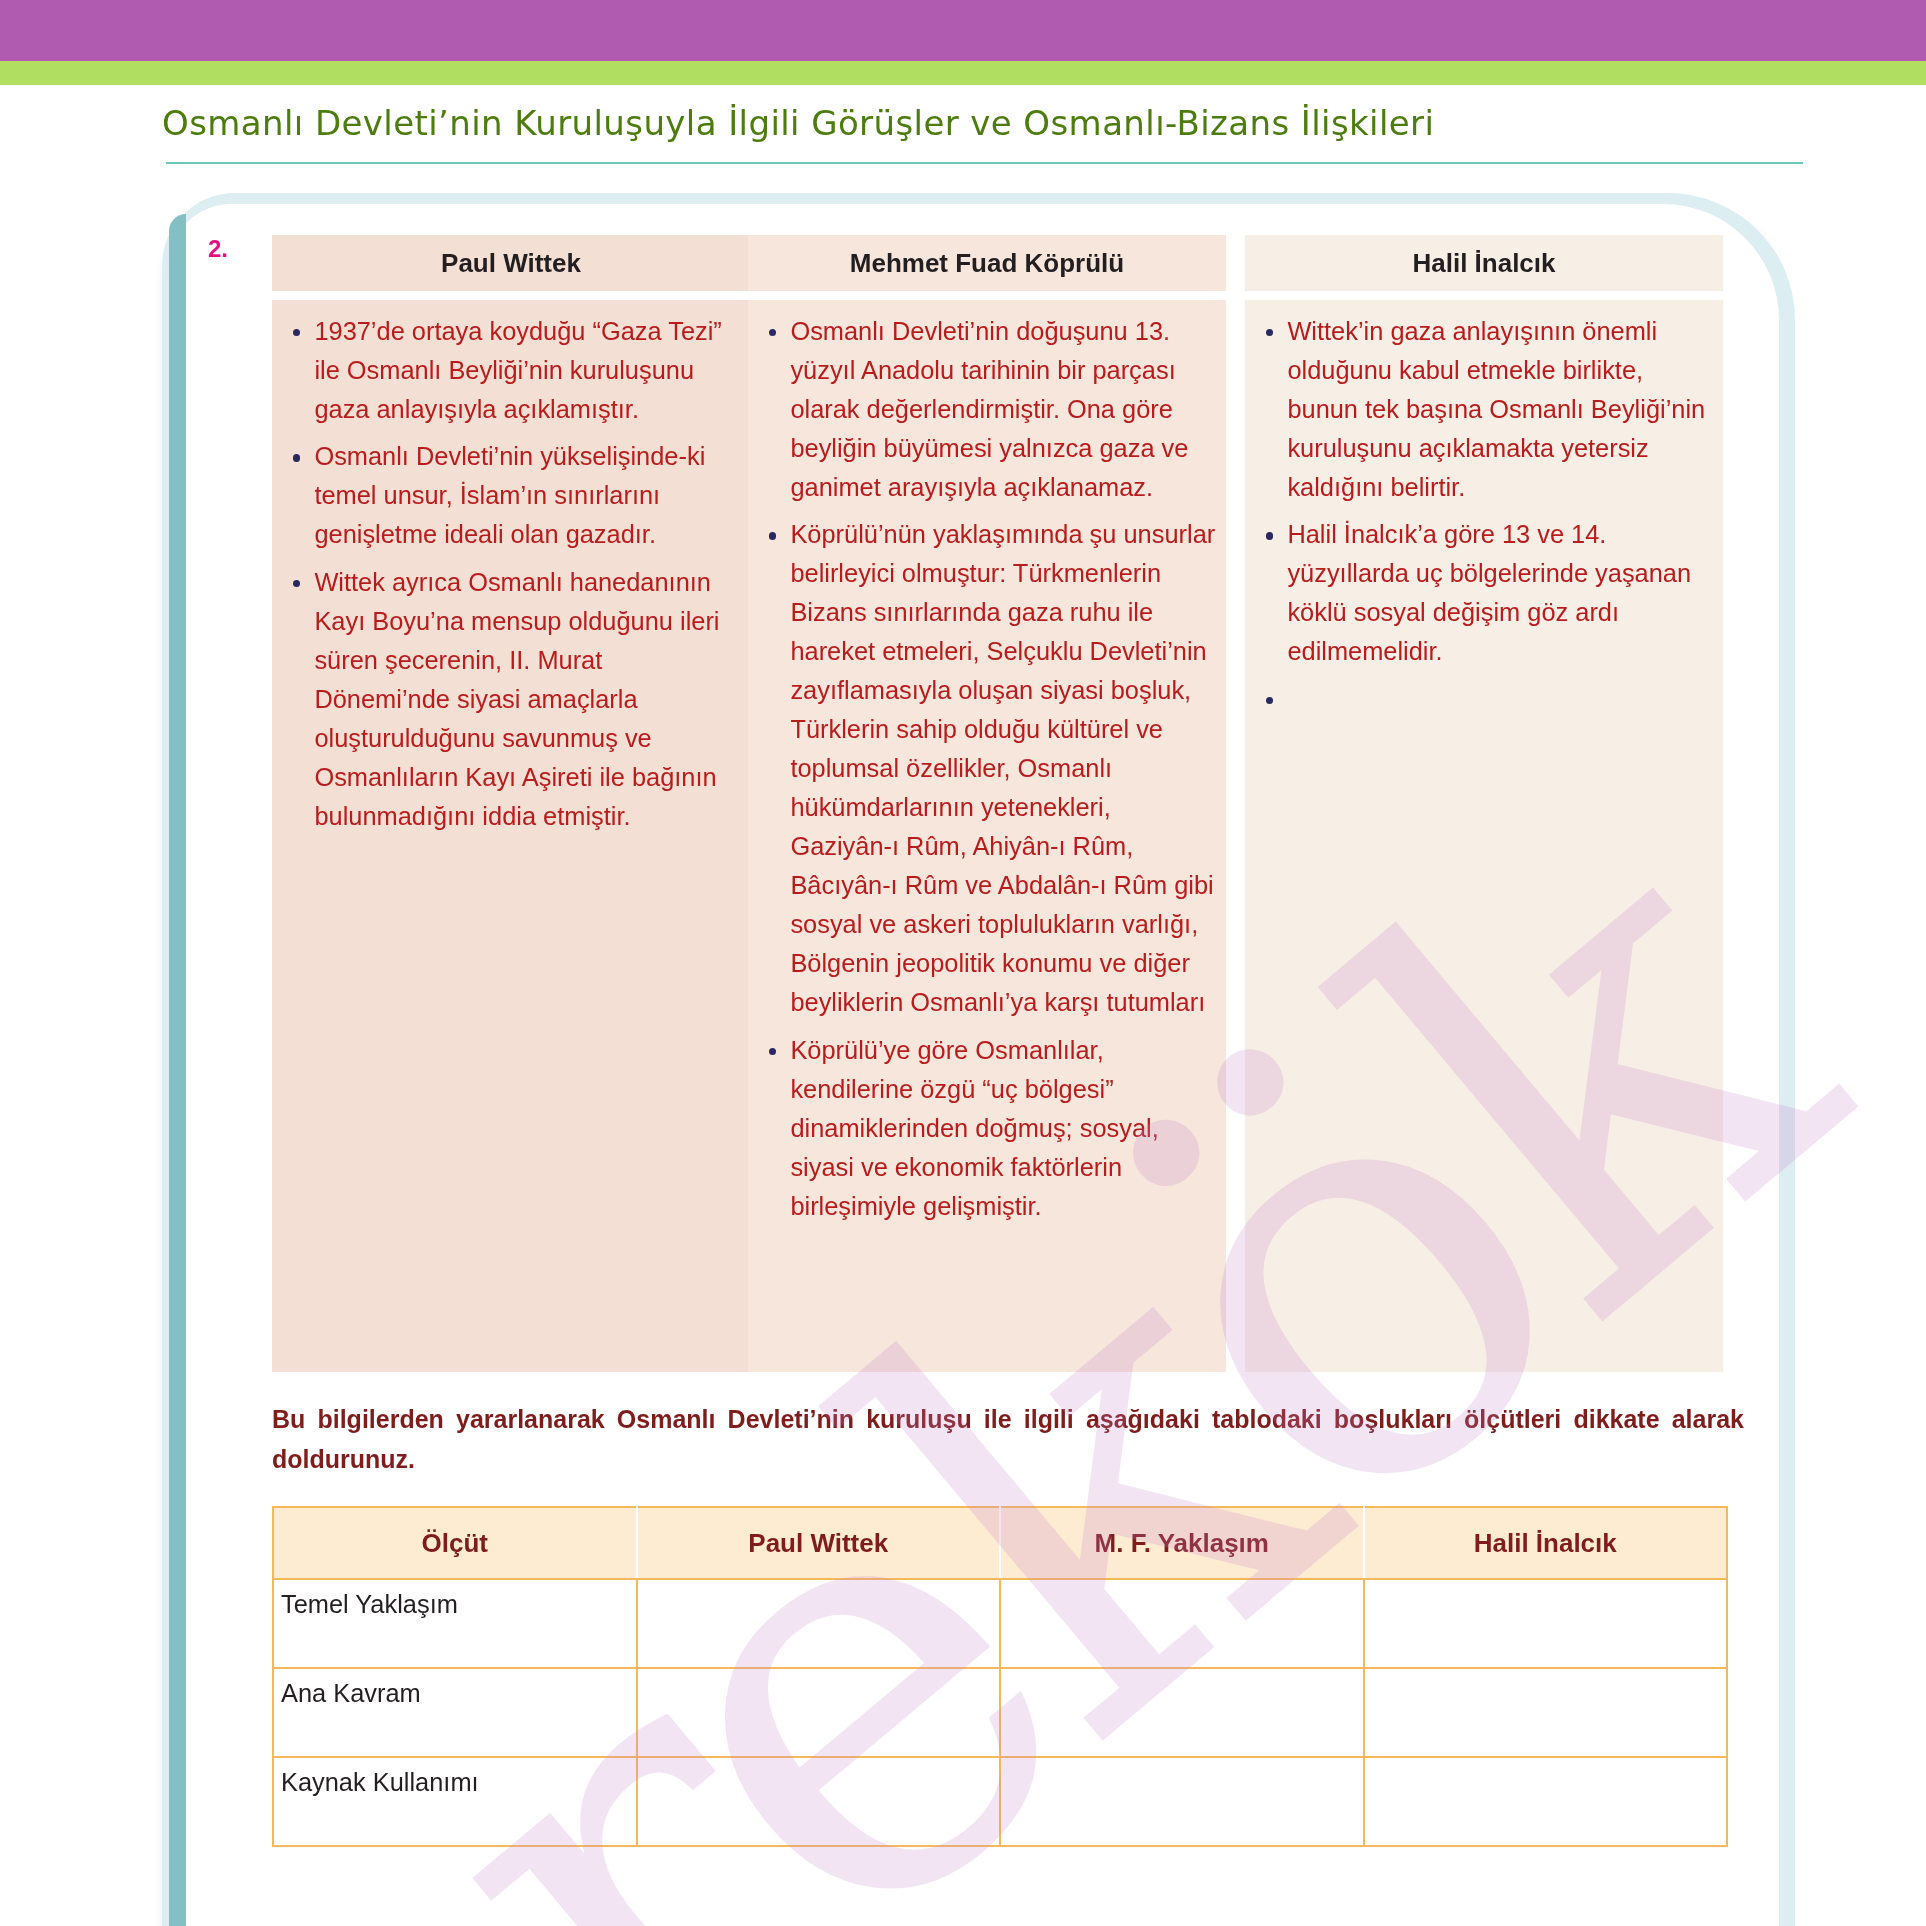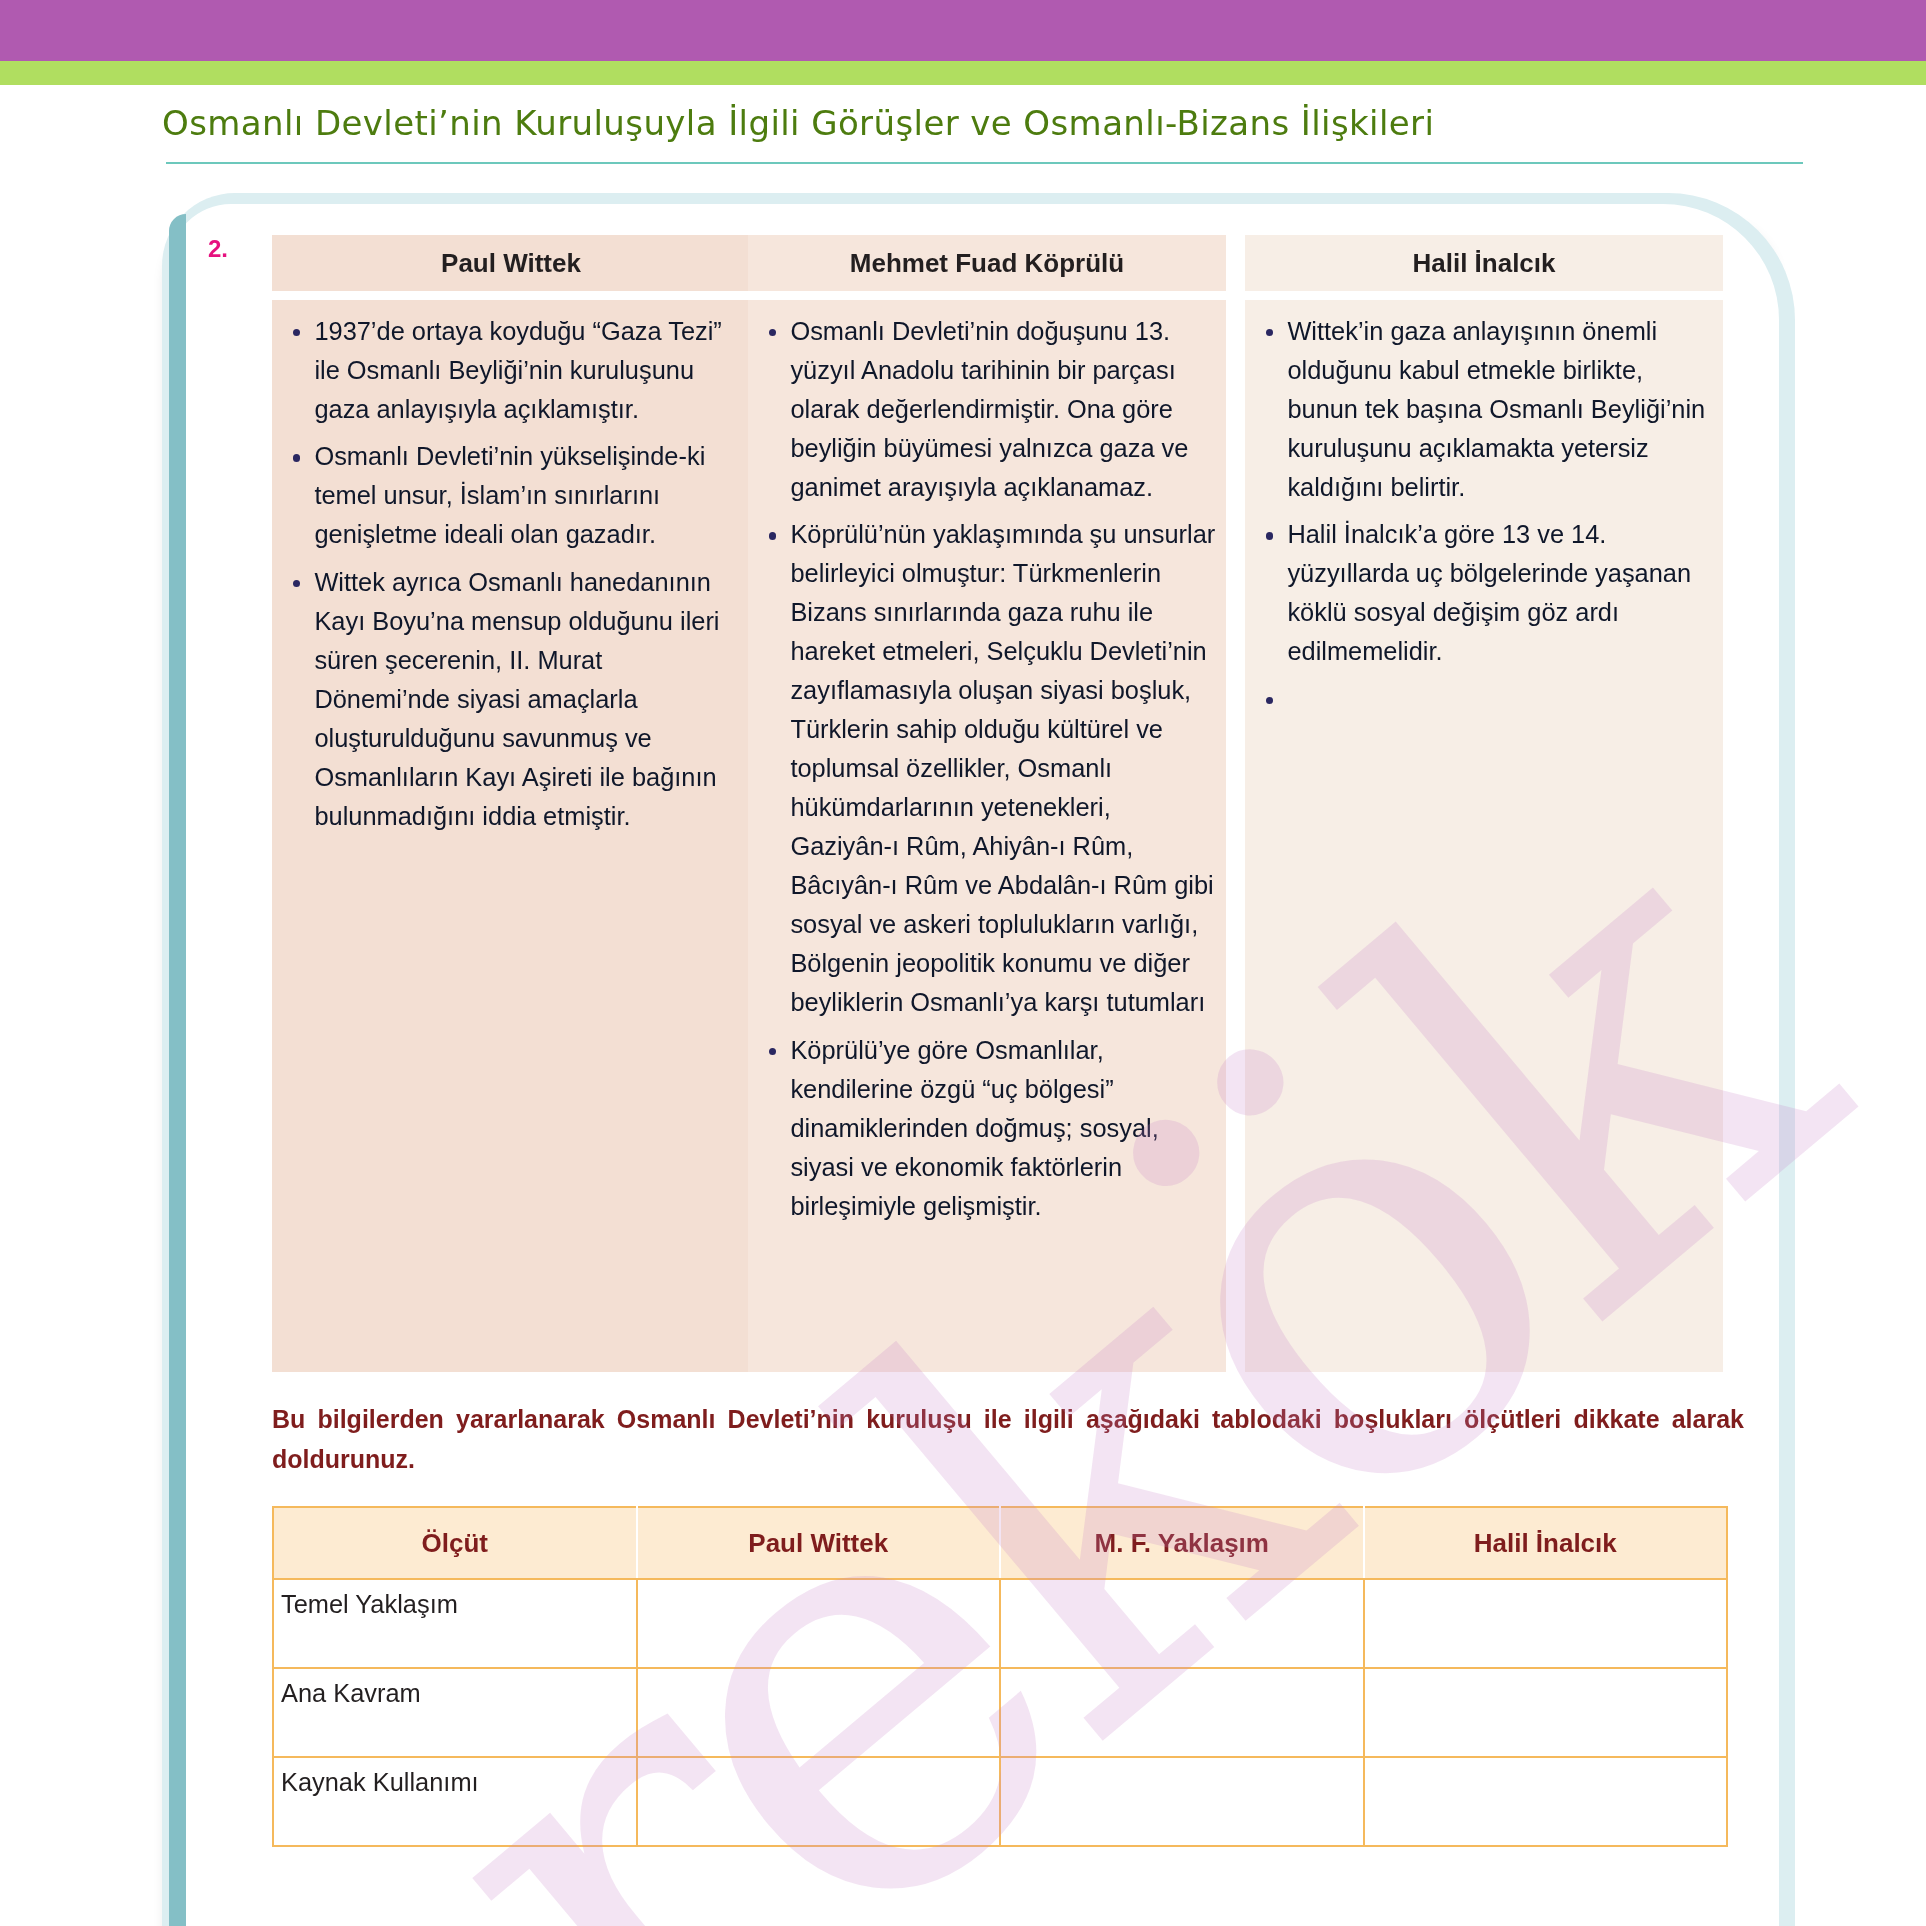--- a/index.html
+++ b/index.html
@@ -54,21 +54,21 @@
       padding: 11.6px 7.7px 0 15.4px;
     }
     .col-1 { left: 272px; top: 235px; }
     .col-2 { left: 748px; top: 235px; }
     .col-3 { left: 1245px; top: 235px; }
     .col-1 .col-head, .col-1 .col-body { background: #f3dfd3; }
     .col-2 .col-head, .col-2 .col-body { background: #f6e6dc; }
     .col-3 .col-head, .col-3 .col-body { background: #f7eee6; }
     .bullet {
       position: relative; padding-left: 27px; margin-bottom: 8.5px;
-      font-size: 25.4px; line-height: 39px; color: #0f172a;
+      font-size: 25.4px; line-height: 39px; color: #b91c1c;
     }
     .bullet-dot {
       position: absolute; left: 5.4px; top: 17px; width: 7.7px; height: 7.7px;
       border-radius: 50%; background: #2a2761;
     }
 
     .instruction {
       position: absolute; left: 272px; top: 1399px; width: 1472px;
       font-size: 25px; font-weight: bold; line-height: 40px; text-align: justify;
       color: #7f1d1d;

